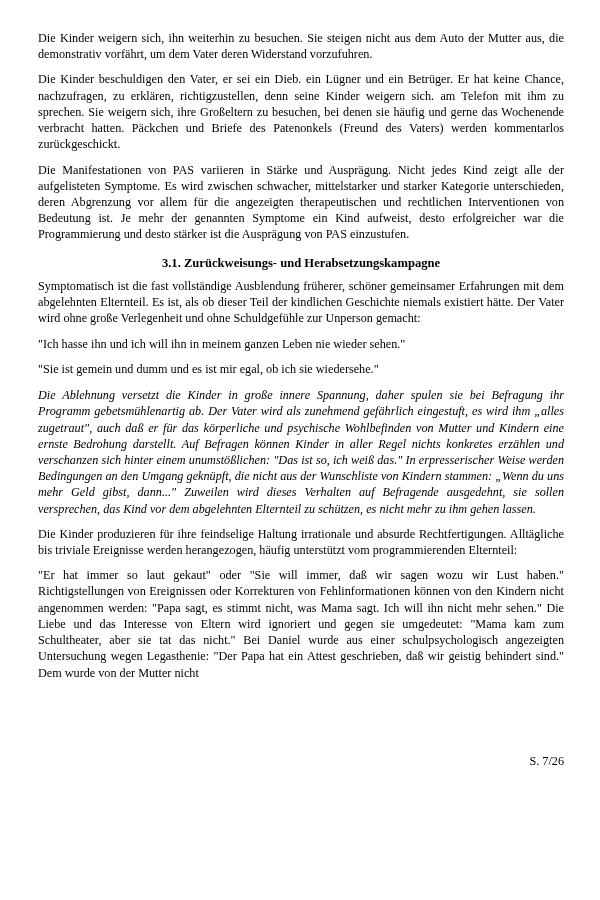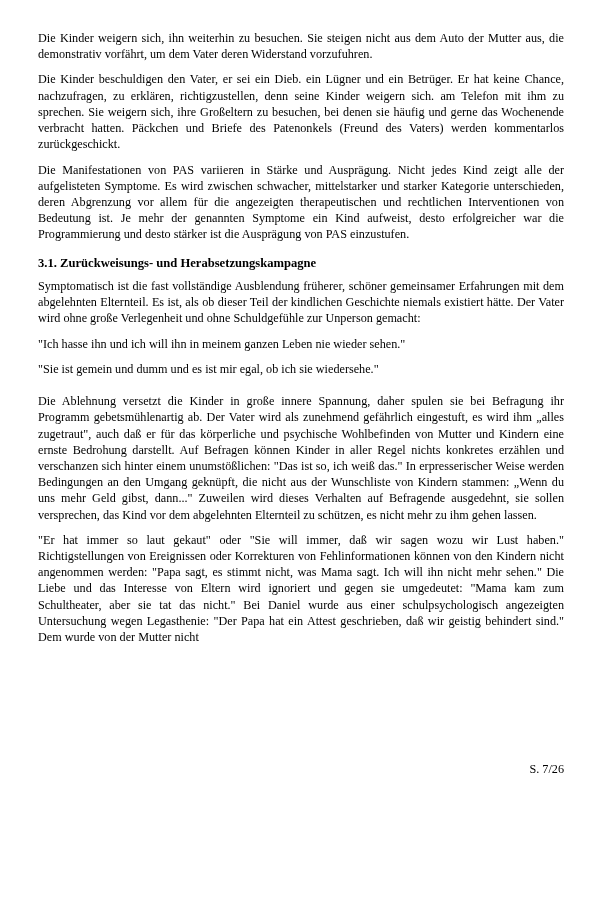--- a/index.html
+++ b/index.html
@@ -23,37 +23,38 @@
   }
   .doc-body {
     font-size: 12.2px;
     line-height: 1.33;
     text-align: justify;
   }
   p.para {
     margin: 0 0 9px 0;
   }
   p.gap-before {
-    margin-top: 16px;
+    margin-top: 10px;
+    font-style: italic;
   }
   h2.heading {
     font-size: 12.6px;
     font-weight: bold;
     margin: 12px 0 7px 0;
-    text-align: left;
+    text-align: center;
     line-height: 1.3;
   }
   .quote {
     margin: 0 0 9px 0;
     text-align: left;
   }
   .page-footer {
     position: absolute;
     right: 36px;
-    bottom: 22px;
+    bottom: 30px;
     font-size: 12.2px;
     text-align: right;
   }
 </style>
 </head>
 <body>
 
 <div class="page">
   <div class="doc-body">
 
@@ -65,18 +66,19 @@
 
     <p class="para">Symptomatisch ist die fast vollständige Ausblendung früherer, schöner gemeinsamer Erfahrungen mit dem abgelehnten Elternteil. Es ist, als ob dieser Teil der kindlichen Geschichte niemals existiert hätte. Der Vater wird ohne große Verlegenheit und ohne Schuldgefühle zur Unperson gemacht:</p>
 
     <p class="quote">"Ich hasse ihn und ich will ihn in meinem ganzen Leben nie wieder sehen."</p>
 
     <p class="quote">"Sie ist gemein und dumm und es ist mir egal, ob ich sie wiedersehe."</p>
 
     <p class="para gap-before">Die Ablehnung versetzt die Kinder in große innere Spannung, daher spulen sie bei Befragung ihr Programm gebetsmühlenartig ab. Der Vater wird als zunehmend gefährlich eingestuft, es wird ihm „alles zugetraut", auch daß er für das körperliche und psychische Wohlbefinden von Mutter und Kindern eine ernste Bedrohung darstellt. Auf Befragen können Kinder in aller Regel nichts konkretes erzählen und verschanzen sich hinter einem unumstößlichen: "Das ist so, ich weiß das." In erpresserischer Weise werden Bedingungen an den Umgang geknüpft, die nicht aus der Wunschliste von Kindern stammen: „Wenn du uns mehr Geld gibst, dann..." Zuweilen wird dieses Verhalten auf Befragende ausgedehnt, sie sollen versprechen, das Kind vor dem abgelehnten Elternteil zu schützen, es nicht mehr zu ihm gehen lassen.</p>
 
 
+    <p class="para">Die Kinder produzieren für ihre feindselige Haltung irrationale und absurde Rechtfertigungen. Alltägliche bis triviale Ereignisse werden herangezogen, häufig unterstützt vom programmierenden Elternteil:</p>
     <p class="para">"Er hat immer so laut gekaut" oder "Sie will immer, daß wir sagen wozu wir Lust haben." Richtigstellungen von Ereignissen oder Korrekturen von Fehlinformationen können von den Kindern nicht angenommen werden: "Papa sagt, es stimmt nicht, was Mama sagt. Ich will ihn nicht mehr sehen." Die Liebe und das Interesse von Eltern wird ignoriert und gegen sie umgedeutet: "Mama kam zum Schultheater, aber sie tat das nicht." Bei Daniel wurde aus einer  schulpsychologisch angezeigten Untersuchung wegen Legasthenie: "Der Papa hat ein Attest geschrieben, daß wir geistig behindert sind." Dem wurde von der Mutter nicht</p>
 
   </div>
 
   <div class="page-footer">S. 7/26</div>
 </div>
 
 </body></html>

